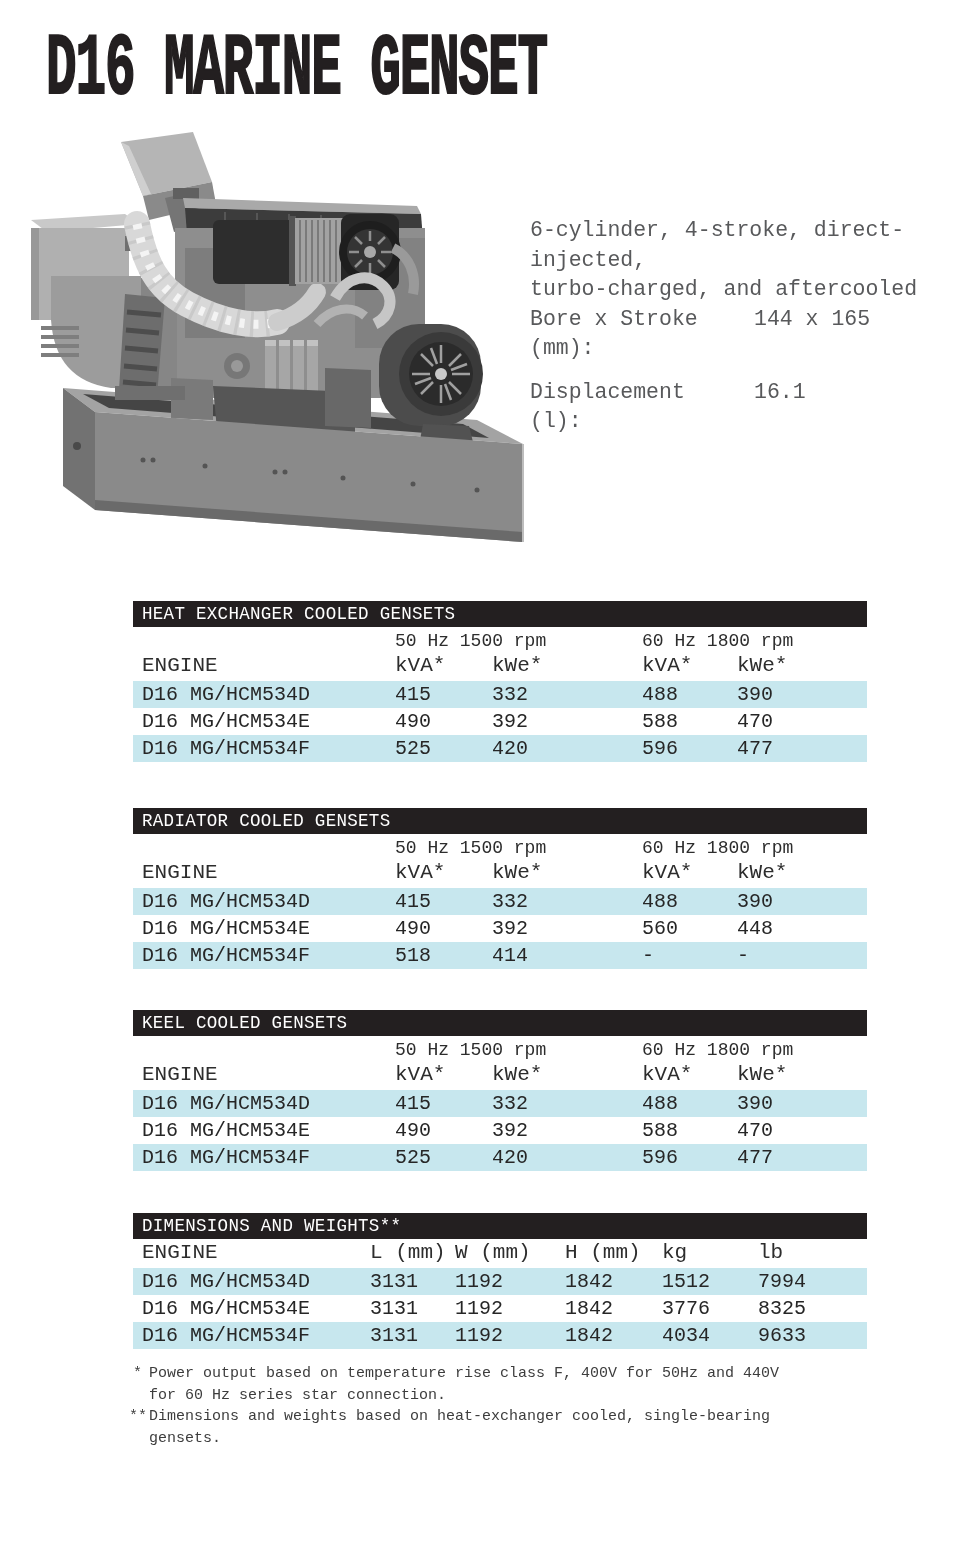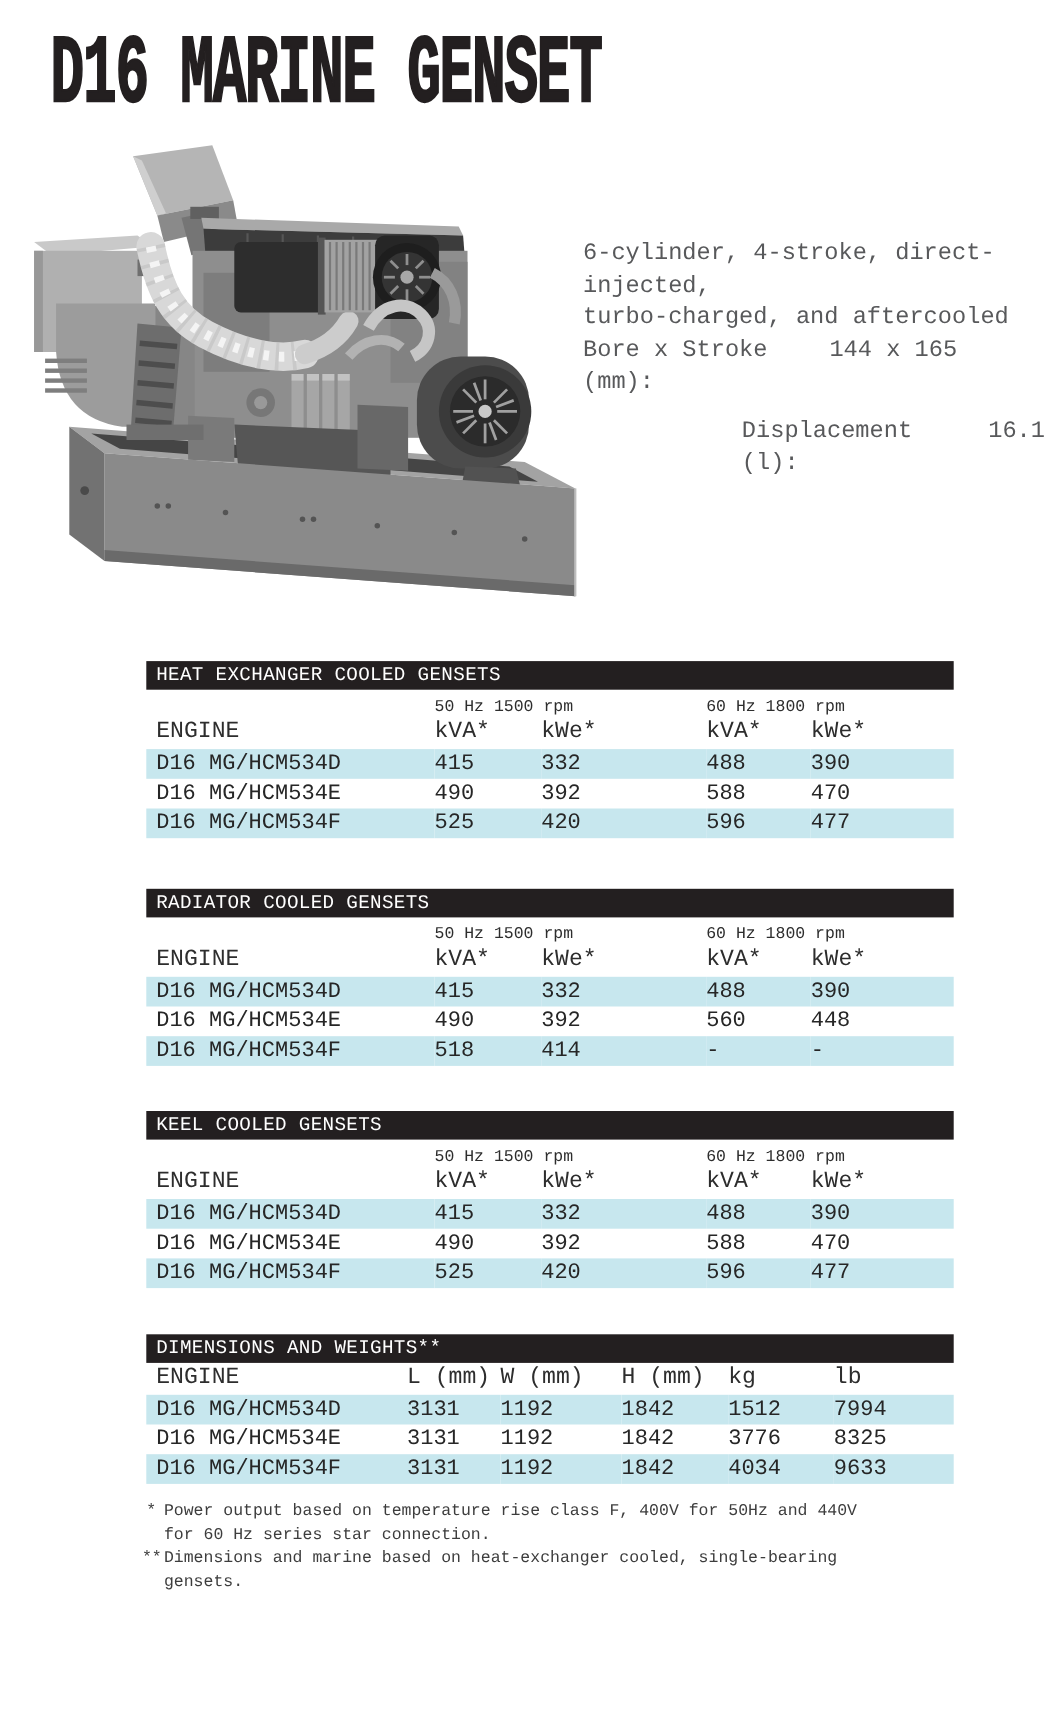--- a/index.html
+++ b/index.html
@@ -16,42 +16,42 @@
     transform:scaleX(.58);transform-origin:0 0;
     -webkit-text-stroke:2.2px var(--title,#231f20);
   }
   
   .photo{position:absolute;left:25px;top:128px;width:515px;height:425px;}
   
   .intro{position:absolute;left:530px;top:216px;width:420px;color:var(--muted,#58595b);}
   .desc div{font-size:21.5px;line-height:29.5px;}
   .spec{display:flex;font-size:21.5px;line-height:29.5px;gap:32px;}
   .spec:first-of-type{margin-top:23px;}
-  .spec + .spec{margin-top:14px;justify-content:flex-end;}
+  .spec + .spec{margin-top:14px;}
   .spec .lab{width:192px;flex:none;}
   
   .tbl{position:absolute;left:133px;width:734px;}
   #t0{top:601px} #t1{top:808px} #t2{top:1010px} #t3{top:1213px}
   .tbl-bar{
     background:var(--bar,#231f20);color:#fff;height:26px;line-height:26px;
     padding-left:9px;font-size:17.5px;letter-spacing:.3px;
   }
   table{border-collapse:collapse;table-layout:fixed;width:100%;}
   td{padding:0;white-space:nowrap;font-weight:400;}
   td:first-child{padding-left:9px;}
   .power col:nth-child(1){width:262px}
   .power col:nth-child(2){width:97px}
   .power col:nth-child(3){width:150px}
   .power col:nth-child(4){width:95px}
   .dims col:nth-child(1){width:237px}
   .dims col:nth-child(2){width:85px}
   .dims col:nth-child(3){width:110px}
   .dims col:nth-child(4){width:97px}
   .dims col:nth-child(5){width:96px}
-  .grow td{height:24px;font-size:15px;vertical-align:bottom;padding-bottom:1px;color:#2d2d2d;}
+  .grow td{height:24px;font-size:18px;vertical-align:bottom;padding-bottom:1px;color:#2d2d2d;}
   .hrow td{height:25px;font-size:21px;vertical-align:bottom;padding-bottom:4px;color:#2d2d2d;}
   .drow td{height:27px;font-size:20px;color:#262626;}
   .drow.hl td{background:var(--hl,#c7e7ee);}
   
   .footnotes{position:absolute;left:129px;top:1363px;width:680px;font-size:15px;line-height:21.5px;color:#3d3d3d;}
   .fn{display:flex;}
   .fn .mark{width:20px;flex:none;}
   .fn .mark.single{padding-left:4px;box-sizing:border-box;}
 </style>
 </head>
@@ -414,18 +414,18 @@
     <div class="fn">
       <span class="mark single">*</span>
       <span class="txt">
         <div>Power output based on temperature rise class F, 400V for 50Hz and 440V</div>
         <div>for 60 Hz series star connection.</div>
       </span>
     </div>
     <div class="fn">
       <span class="mark">**</span>
       <span class="txt">
-        <div>Dimensions and marine based on heat-exchanger cooled, single-bearing gensets.</div>
+        <div>Dimensions and weights based on heat-exchanger cooled, single-bearing gensets.</div>
       </span>
     </div>
   </div>
 
 </div>
 
 </body></html>

